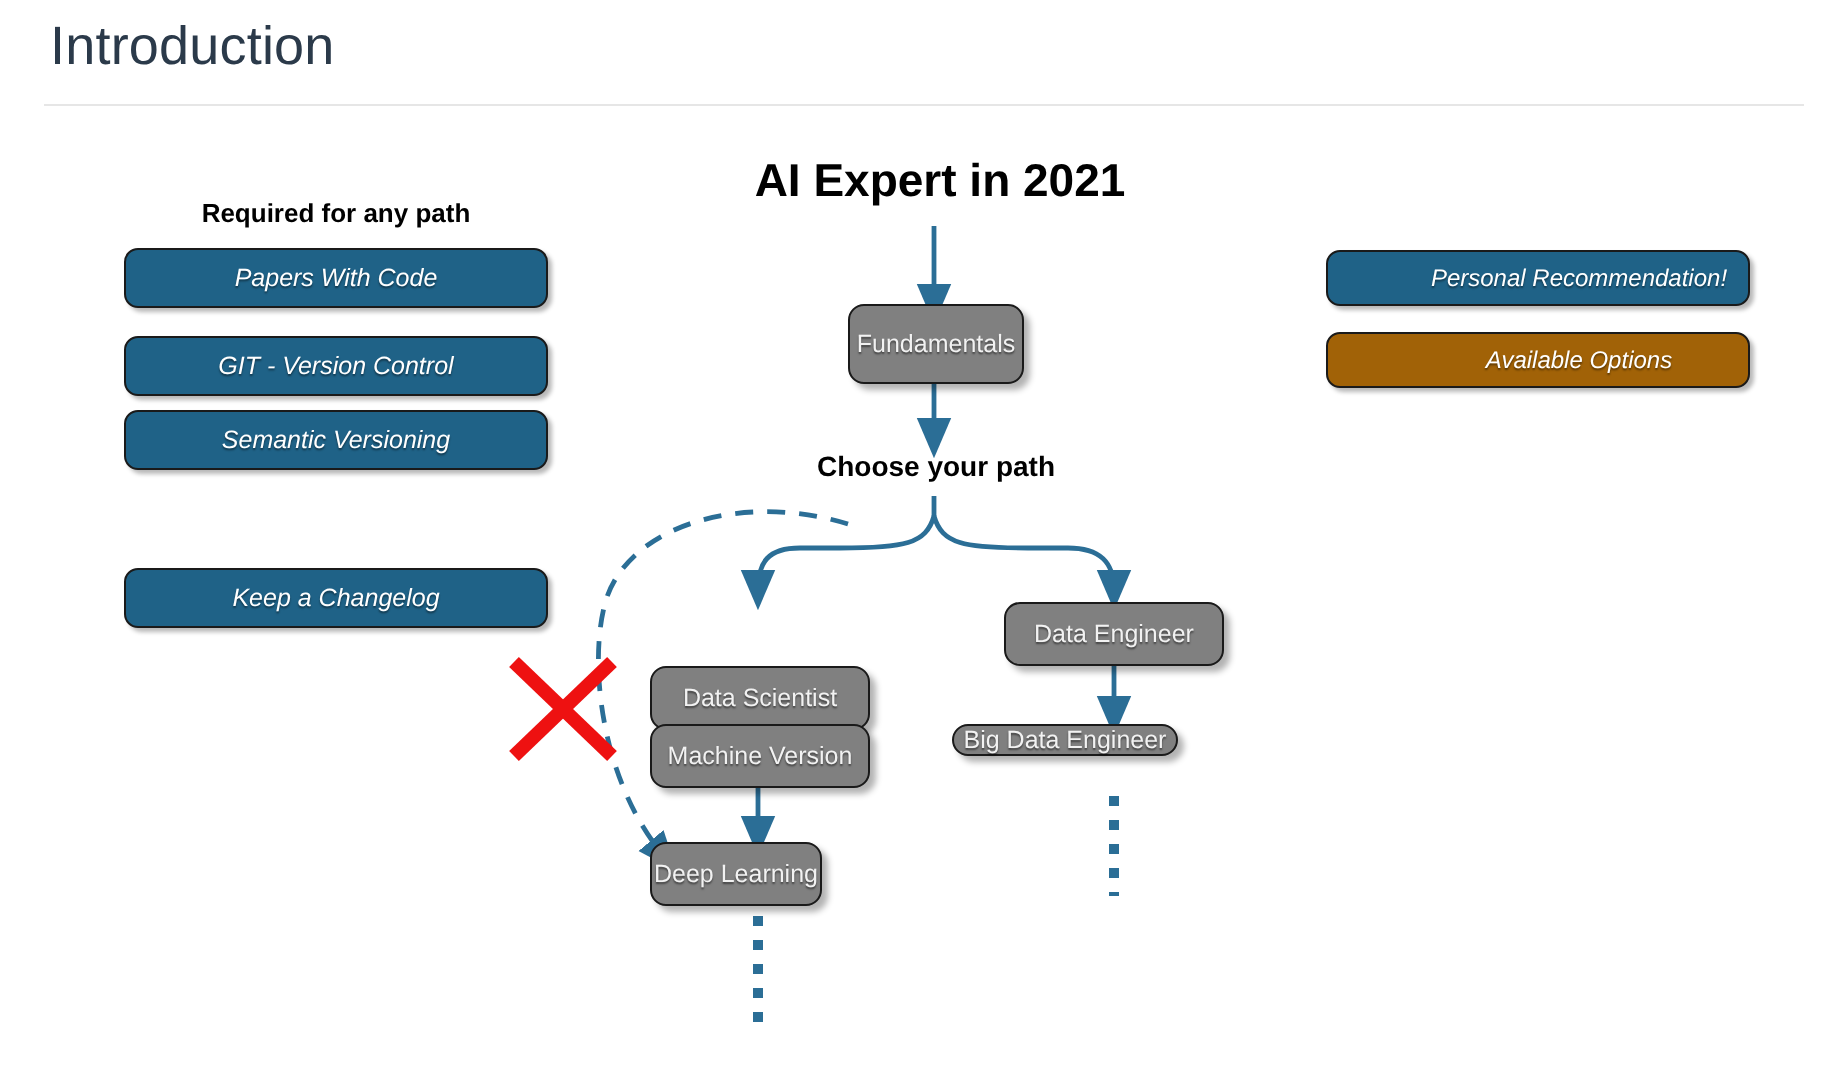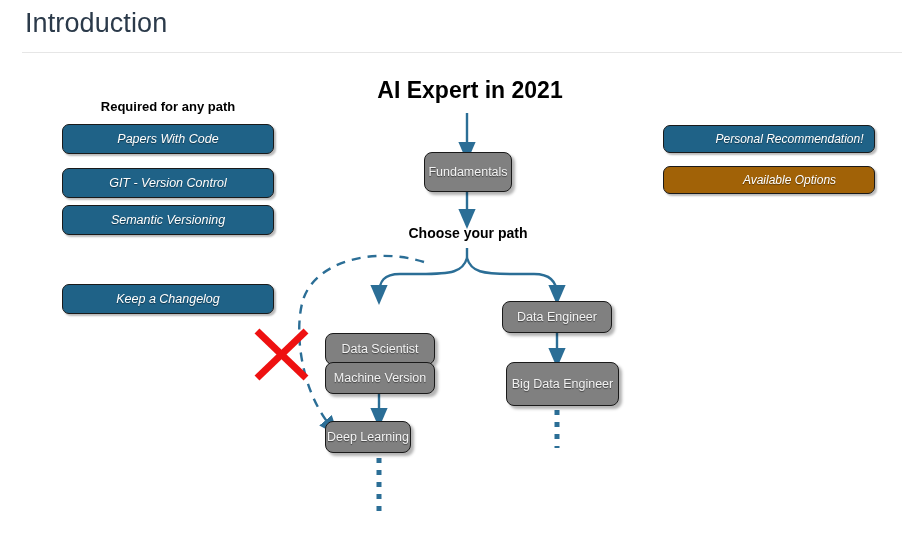--- a/index.html
+++ b/index.html
@@ -228,21 +228,21 @@
 <div class="node" style="left:325px; top:362px; width:110px; height:32px;">
   <span>Machine Version</span>
 </div>
 <div class="node" style="left:325px; top:421px; width:86px; height:32px;">
   <span>Deep Learning</span>
 </div>
 
 <div class="node" style="left:502px; top:301px; width:110px; height:32px;">
   <span>Data Engineer</span>
 </div>
-<div class="node" style="left:506px; top:362px; width:113px; height:44px;">
+<div class="node" style="left:476px; top:362px; width:113px; height:16px;">
   <span>Big Data Engineer</span>
 </div>
 
 <svg id="connectors-top" viewBox="0 0 919 539" xmlns="http://www.w3.org/2000/svg">
   <g>
     <line x1="257" y1="331" x2="306" y2="378" stroke="#ee1111" stroke-width="7" stroke-linecap="butt"></line>
     <line x1="306" y1="331" x2="257" y2="378" stroke="#ee1111" stroke-width="7" stroke-linecap="butt"></line>
   </g>
 </svg>
 

